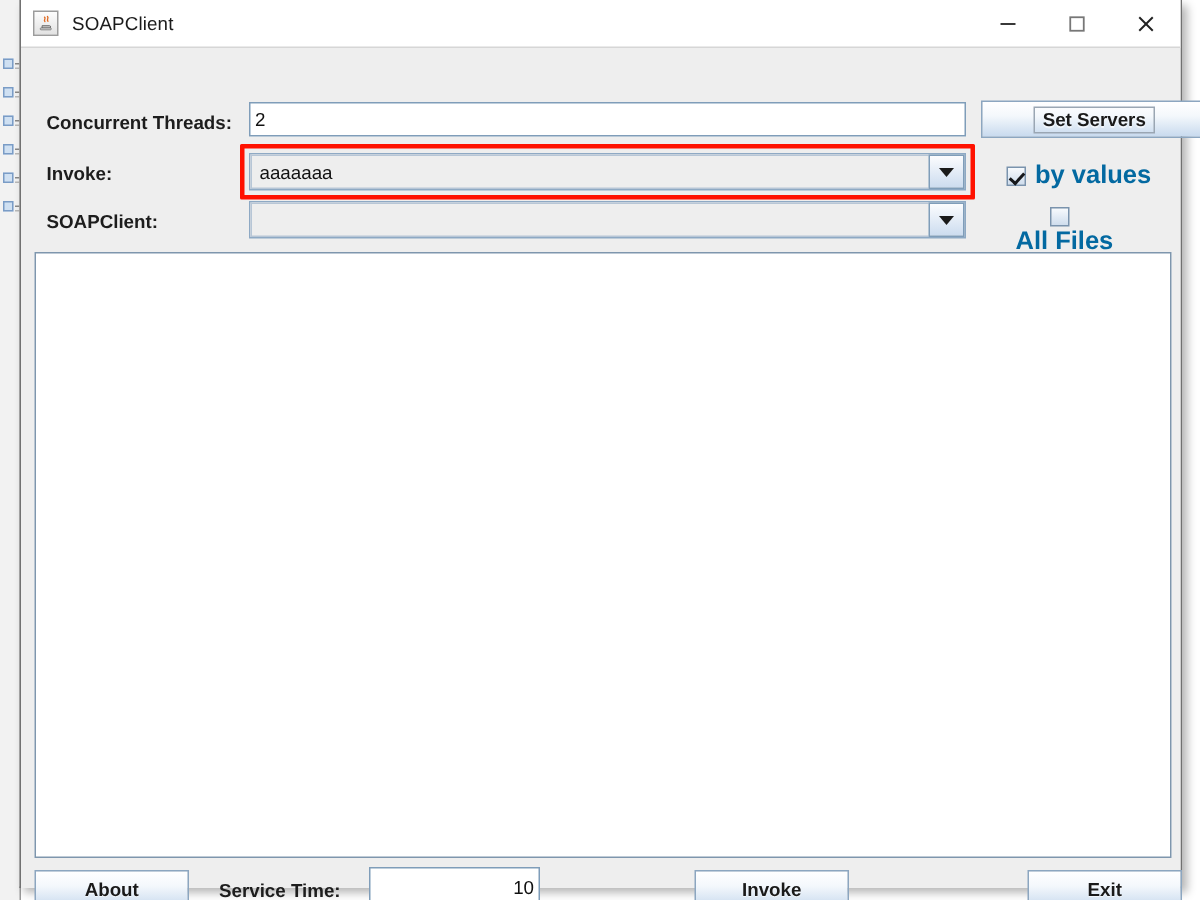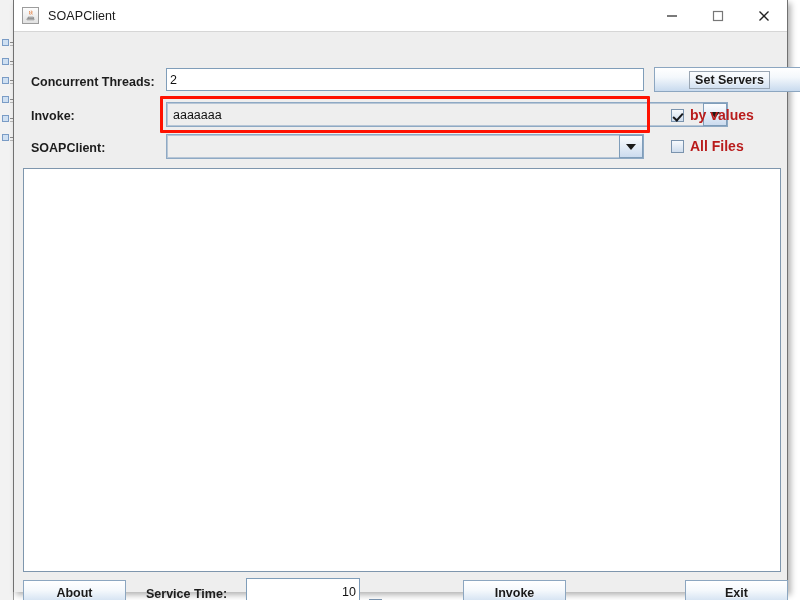--- a/index.html
+++ b/index.html
@@ -220,23 +220,23 @@
     content: "";
     position: absolute;
     left: 3px; top: 1px;
     width: 4px; height: 8px;
     border: solid #16181b;
     border-width: 0 2px 2px 0;
     transform: rotate(42deg);
   }
   .cbx-label {
     margin-left: 6px;
-    font-size: 14px;
+    font-size: 17px;
     font-weight: bold;
-    color: #b91c1c;
+    color: #0369a1;
     white-space: nowrap;
   }
 
   
   #output-panel {
     position: absolute;
     background: #ffffff;
     border: 1px solid #7e96ad;
     box-sizing: border-box;
   }
@@ -323,39 +323,39 @@
 
     <div id="content">
 
       <div class="lbl" style="left:17px; top:43px;">Concurrent Threads:</div>
       <div class="tfield" style="left:152px; top:36px; width:478px; height:23px;">2</div>
       <div class="btn" style="left:640px; top:35px; width:151px; height:25px;">
         <span class="focus-ring">Set Servers</span>
       </div>
 
       <div class="lbl" style="left:17px; top:77px;">Invoke:</div>
-      <div class="combo" style="left:152px; top:70px; width:562px; height:25px;">
+      <div class="combo" style="left:152px; top:70px; width:478px; height:25px;">
         <div class="combo-text">aaaaaaa</div>
         <div class="combo-arrow">
           <span class="arrow-glyph"></span>
         </div>
       </div>
       <div class="cbx-wrap" style="left:657px; top:75px;">
         <span class="cbx-box checked"></span>
         <span class="cbx-label">by values</span>
       </div>
 
       <div class="lbl" style="left:17px; top:109px;">SOAPClient:</div>
       <div class="combo" style="left:152px; top:102px; width:478px; height:25px;">
         <div class="combo-text"></div>
         <div class="combo-arrow">
           <span class="arrow-glyph"></span>
         </div>
       </div>
-      <div class="cbx-wrap" style="left:657px; top:106px;">
+      <div class="cbx-wrap" style="left:657px; top:106px;flex-direction:column;">
         <span class="cbx-box"></span>
         <span class="cbx-label">All Files</span>
       </div>
 
       <div id="output-panel" style="left:9px; top:136px; width:758px; height:404px;"></div>
 
       <div class="btn" style="left:9px; top:548px; width:103px; height:26px;">About</div>
 
       <div class="lbl" style="left:132px; top:555px;">Service Time:</div>
       <div class="tfield right" style="left:232px; top:546px; width:114px; height:28px;">10</div>

